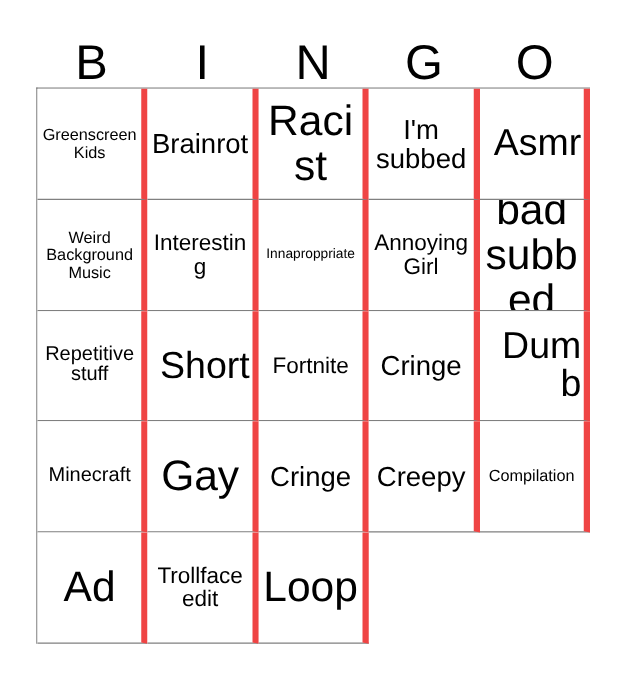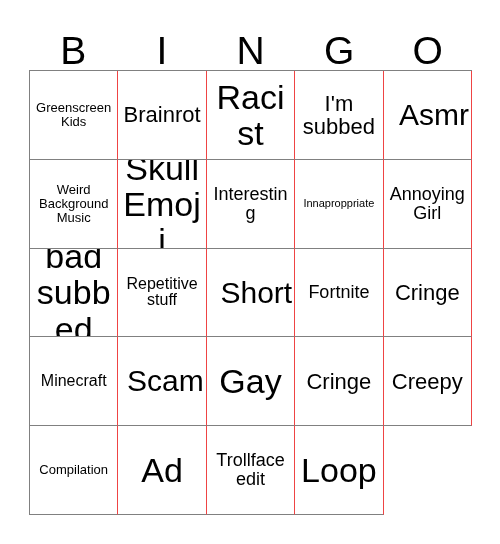--- a/index.html
+++ b/index.html
@@ -48,21 +48,21 @@
     height: 445px;
     display: grid;
     grid-template-columns: repeat(5, 1fr);
     grid-template-rows: repeat(5, 1fr);
     border-top: 1px solid #808080;
     border-left: 1px solid #808080;
     box-sizing: border-box;
     background: #ffffff;
   }
   .cell {
-    border-right: 1px solid #ef4444;
+    border-right: 5px solid #ef4444;
     border-bottom: 1px solid #808080;
     box-sizing: border-box;
     display: flex;
     align-items: center;
     justify-content: center;
     text-align: center;
     padding: 1px 2px;
     overflow: hidden;
     background: #ffffff;
   }
@@ -109,23 +109,20 @@
       <div class="cell">
         <span class="cell-text fs-md">I'm subbed</span>
       </div>
       <div class="cell">
         <span class="cell-text fs-xl">Asmr</span>
       </div>
       <div class="cell">
         <span class="cell-text fs-xxs">Weird Background Music</span>
       </div>
       <div class="cell">
-        <span class="cell-text fs-xxl">Skull Emoji</span>
-      </div>
-      <div class="cell">
         <span class="cell-text fs-sm">Interesting</span>
       </div>
       <div class="cell">
         <span class="cell-text fs-tiny">Innaproppriate</span>
       </div>
       <div class="cell">
         <span class="cell-text fs-sm">Annoying Girl</span>
       </div>
       <div class="cell">
         <span class="cell-text fs-lg">bad subbed</span>
@@ -136,24 +133,24 @@
       <div class="cell">
         <span class="cell-text fs-xl">Short</span>
       </div>
       <div class="cell">
         <span class="cell-text fs-sm">Fortnite</span>
       </div>
       <div class="cell">
         <span class="cell-text fs-md">Cringe</span>
       </div>
       <div class="cell">
-        <span class="cell-text fs-xs">Minecraft</span>
+        <span class="cell-text fs-xl">Dumb</span>
       </div>
       <div class="cell">
-        <span class="cell-text fs-xl">Scam</span>
+        <span class="cell-text fs-xs">Minecraft</span>
       </div>
       <div class="cell">
         <span class="cell-text fs-xxl">Gay</span>
       </div>
       <div class="cell">
         <span class="cell-text fs-md">Cringe</span>
       </div>
       <div class="cell">
         <span class="cell-text fs-md">Creepy</span>
       </div>

